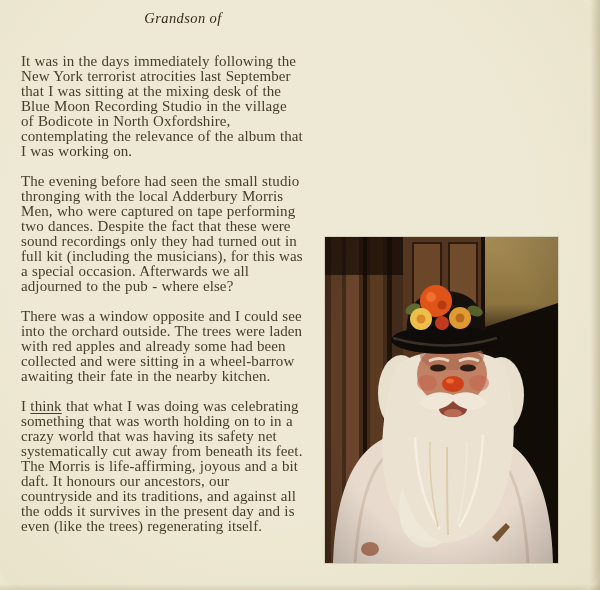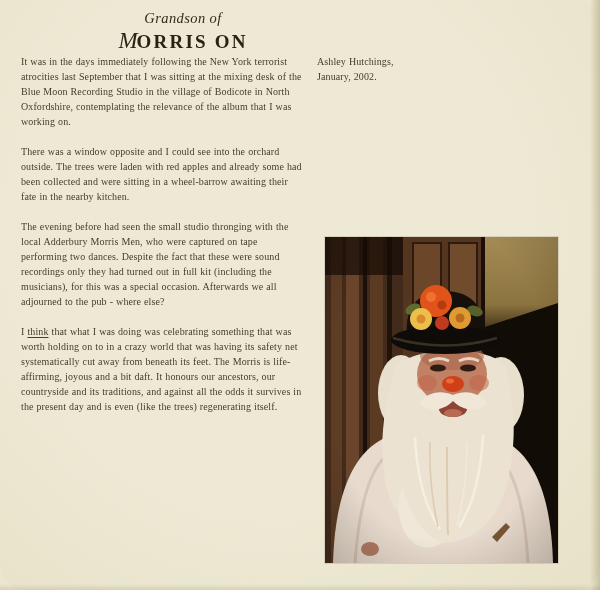--- a/index.html
+++ b/index.html
@@ -31,21 +31,21 @@
   }
   .album-title{
     font-size:19px;font-weight:bold;letter-spacing:2.2px;margin-top:1px;color:#2a2315;
   }
   .album-title .swash{
     font-style:italic;font-size:23px;font-weight:normal;letter-spacing:0;
     margin-right:-1px;
   }
   .col{
     position:absolute;top:54px;
-    font-size:10px;line-height:15px;color:#463d2a;
+    font-size:15px;line-height:15px;color:#463d2a;
     letter-spacing:.1px;word-spacing:.4px;
     text-align:left;
   }
   .col.left{left:21px;width:282px;}
   .col.right{left:317px;width:254px;}
   .col p{margin:0 0 15px 0;}
   .col .sig{margin:0;}
   .u{text-decoration:underline;text-underline-offset:2px;}
   figure.photo{
     margin:0;position:absolute;left:325px;top:237px;width:233px;height:326px;
@@ -53,35 +53,30 @@
   }
   figure.photo svg{display:block;width:100%;height:100%;}
 </style>
 </head>
 <body>
 
 <div class="page">
 
   <header class="masthead">
     <div class="series-title">Grandson of</div>
-    <div class="album-title"><span class="swash">M</span><span>ORRIS ON</span></div>
   </header>
 
   <section class="col left">
     <p>It was in the days immediately following the New York terrorist atrocities last September that I was sitting at the mixing desk of the Blue Moon Recording Studio in the village of Bodicote in North Oxfordshire, contemplating the relevance of the album that I was working on.</p>
+    <p>The evening before had seen the small studio thronging with the local Adderbury Morris Men, who were captured on tape performing two dances. Despite the fact that these were sound recordings only they had turned out in full kit (including the musicians), for this was a special occasion. Afterwards we all adjourned to the pub - where else?</p>
     <p>There was a window opposite and I could see into the orchard outside. The trees were laden with red apples and already some had been collected and were sitting in a wheel-barrow awaiting their fate in the nearby kitchen.</p>
-    <p>The evening before had seen the small studio thronging with the local Adderbury Morris Men, who were captured on tape performing two dances. Despite the fact that these were sound recordings only they had turned out in full kit (including the musicians), for this was a special occasion. Afterwards we all adjourned to the pub - where else?</p>
     <p><span>I </span><span class="u">think</span><span> that what I was doing was celebrating something that was worth holding on to in a crazy world that was having its safety net systematically cut away from beneath its feet. The Morris is life-affirming, joyous and a bit daft. It honours our ancestors, our countryside and its traditions, and against all the odds it survives in the present day and is even (like the trees) regenerating itself.</span></p>
   </section>
 
   <section class="col right">
-    <p class="sig">
-      <span>Ashley Hutchings,</span><br>
-      <span>January, 2002.</span>
-    </p>
   </section>
 
   <figure class="photo">
     <svg viewBox="0 0 233 326" preserveAspectRatio="none">
       <defs>
         <linearGradient id="tanwall" x1="0" y1="0" x2="0" y2="1">
           <stop offset="0" stop-color="#a58c55"></stop>
           <stop offset="0.75" stop-color="#8b733f"></stop>
           <stop offset="1" stop-color="#4a3a1e"></stop>
         </linearGradient>

